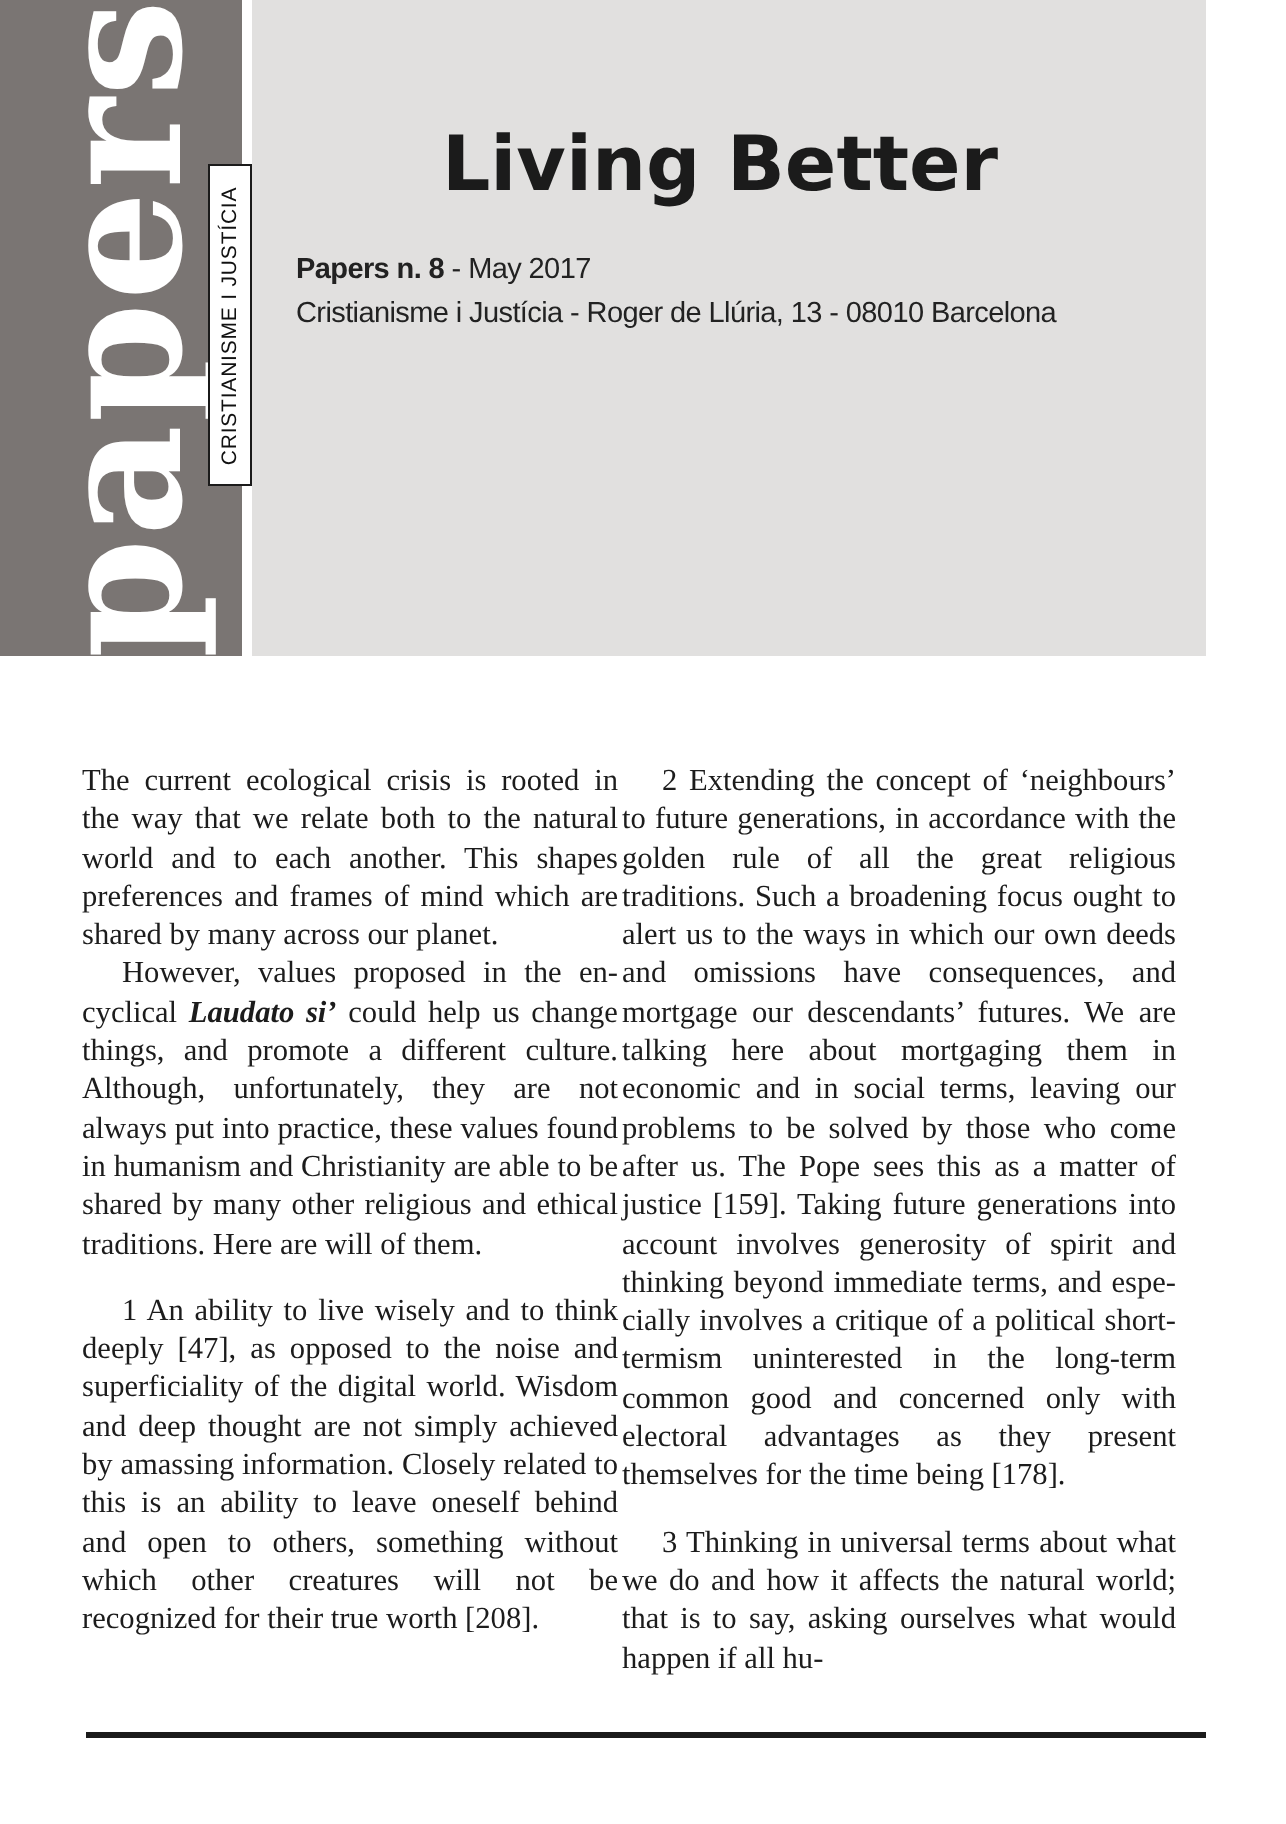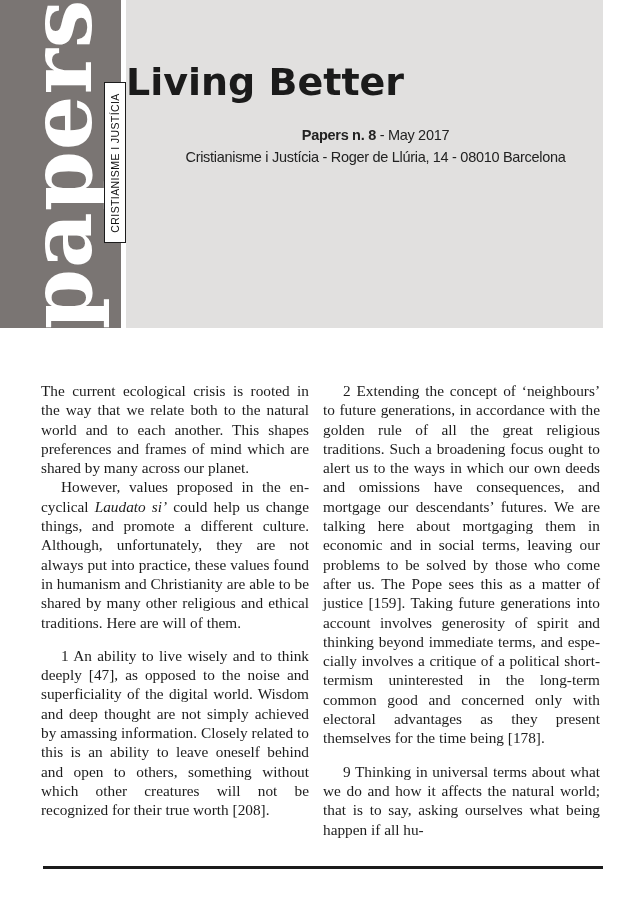--- a/index.html
+++ b/index.html
@@ -16,76 +16,76 @@
   .divider{position:absolute;left:121px;top:0;width:5px;height:328px;background:#ffffff;}
   .head-main{position:absolute;left:126px;top:0;width:477px;height:328px;background:#e1e0df;}
 
   .cj-box{position:absolute;left:104px;top:82px;width:22px;height:161px;
           background:#ffffff;border:1px solid #1b1b1b;box-sizing:border-box;z-index:3;}
   .cj-text{position:absolute;left:50%;top:50%;
            transform:translate(-50%,-50%) rotate(-90deg);
            white-space:nowrap;font-family:"Liberation Sans",sans-serif;
            font-size:10.5px;letter-spacing:0.4px;color:#111111;}
 
-  .title-block{margin-top:50px;padding-right:9px;text-align:left;}
+  .title-block{margin-top:50px;padding-right:9px;text-align:center;}
   .title-line{font-family:"DejaVu Sans",sans-serif;font-weight:bold;font-size:38px;
               line-height:64px;color:#1b1b1b;white-space:nowrap;}
 
   .pub-block{margin-top:11px;padding-left:22px;font-family:"Liberation Sans",sans-serif;
              font-size:14.5px;letter-spacing:-0.3px;line-height:21.5px;color:#222222;}
-  .pub-line{white-space:nowrap;text-align:center;}
+  .pub-line{white-space:nowrap;}
   .pub-bold{font-weight:bold;}
 
   
   .bodytext{position:absolute;left:41px;top:381px;width:563px;display:flex;}
-  .col-left{width:268px;margin-right:14px;}
+  .col-left{width:268px;margin-right:2px;}
   .col-right{width:277px;}
   .para{margin:0;text-align:justify;text-indent:20px;
         font-family:"Liberation Serif",serif;font-size:15.3px;line-height:19.3px;
         color:#1c1c1c;}
   .noindent{text-indent:0;}
   .spaced{margin-top:14px;}
   .b{font-weight:normal;}
-  .it{font-style:italic;}
+  .it{font-style:italic;font-weight:bold;}
 
   .bottom-rule{position:absolute;left:43px;top:866px;width:560px;height:3px;background:#1b1b1b;}
 </style>
 </head>
 <body>
 
 <div class="page">
 
   <header class="masthead">
     <div class="sidebar">
       <div class="papers-logo">papers</div>
     </div>
     <div class="divider"></div>
 
     <div class="head-main">
       <div class="title-block">
         <div class="title-line">Living Better</div>
       </div>
       <div class="pub-block">
         <div class="pub-line"><span class="pub-bold">Papers n. 8</span><span> - May 2017</span></div>
-        <div class="pub-line">Cristianisme i Justícia - Roger de Llúria, 14 - 08010 Barcelona</div>
+        <div class="pub-line">Cristianisme i Justícia - Roger de Llúria, 13 - 08010 Barcelona</div>
       </div>
     </div>
 
     <div class="cj-box">
       <span class="cj-text">CRISTIANISME I JUSTÍCIA</span>
     </div>
   </header>
 
   <main class="bodytext">
     <div class="col-left">
       <p class="para noindent"><span>The current ecological crisis is rooted in the way that we relate both to the natural world and to each another. This shapes preferences and frames of mind which are shared by many across our planet.</span></p>
       <p class="para"><span>However, values proposed in the en­cyclical </span><span class="it">Laudato si’</span><span> could help us change things, and promote a different culture. Although, unfortunately, they are not always put into practice, these values found in humanism and Christianity are able to be shared by many other religious and ethical traditions. Here are will of them.</span></p>
       <p class="para spaced"><span class="b">1 An ability to live wisely and to think deeply</span><span> [47], as opposed to the noise and superficiality of the digital world. Wisdom and deep thought are not simply achieved by amassing informa­tion. Closely related to this is an ability to leave oneself behind and open to oth­ers, something without which other crea­tures will not be recognized for their true worth [208].</span></p>
     </div>
 
     <div class="col-right">
       <p class="para"><span class="b">2 Extending the concept of ‘neigh­bours’ to future generations,</span><span> in accor­dance with the golden rule of all the great religious traditions. Such a broadening focus ought to alert us to the ways in which our own deeds and omissions have consequences, and mortgage our descen­dants’ futures. We are talking here about mortgaging them in economic and in social terms, leaving our problems to be solved by those who come after us. The Pope sees this as a matter of justice [159]. Taking future generations into account involves generosity of spirit and think­ing beyond immediate terms, and espe­cially involves a critique of a political short-termism uninterested in the long-term common good and concerned only with electoral advantages as they present themselves for the time being [178].</span></p>
-      <p class="para spaced"><span class="b">9 Thinking in universal terms</span><span> about what we do and how it affects the natural world; that is to say, asking ourselves what being happen if all hu-</span></p>
+      <p class="para spaced"><span class="b">3 Thinking in universal terms</span><span> about what we do and how it affects the natural world; that is to say, asking ourselves what would happen if all hu-</span></p>
     </div>
   </main>
 
   <div class="bottom-rule"></div>
 </div>
 
 </body></html>

